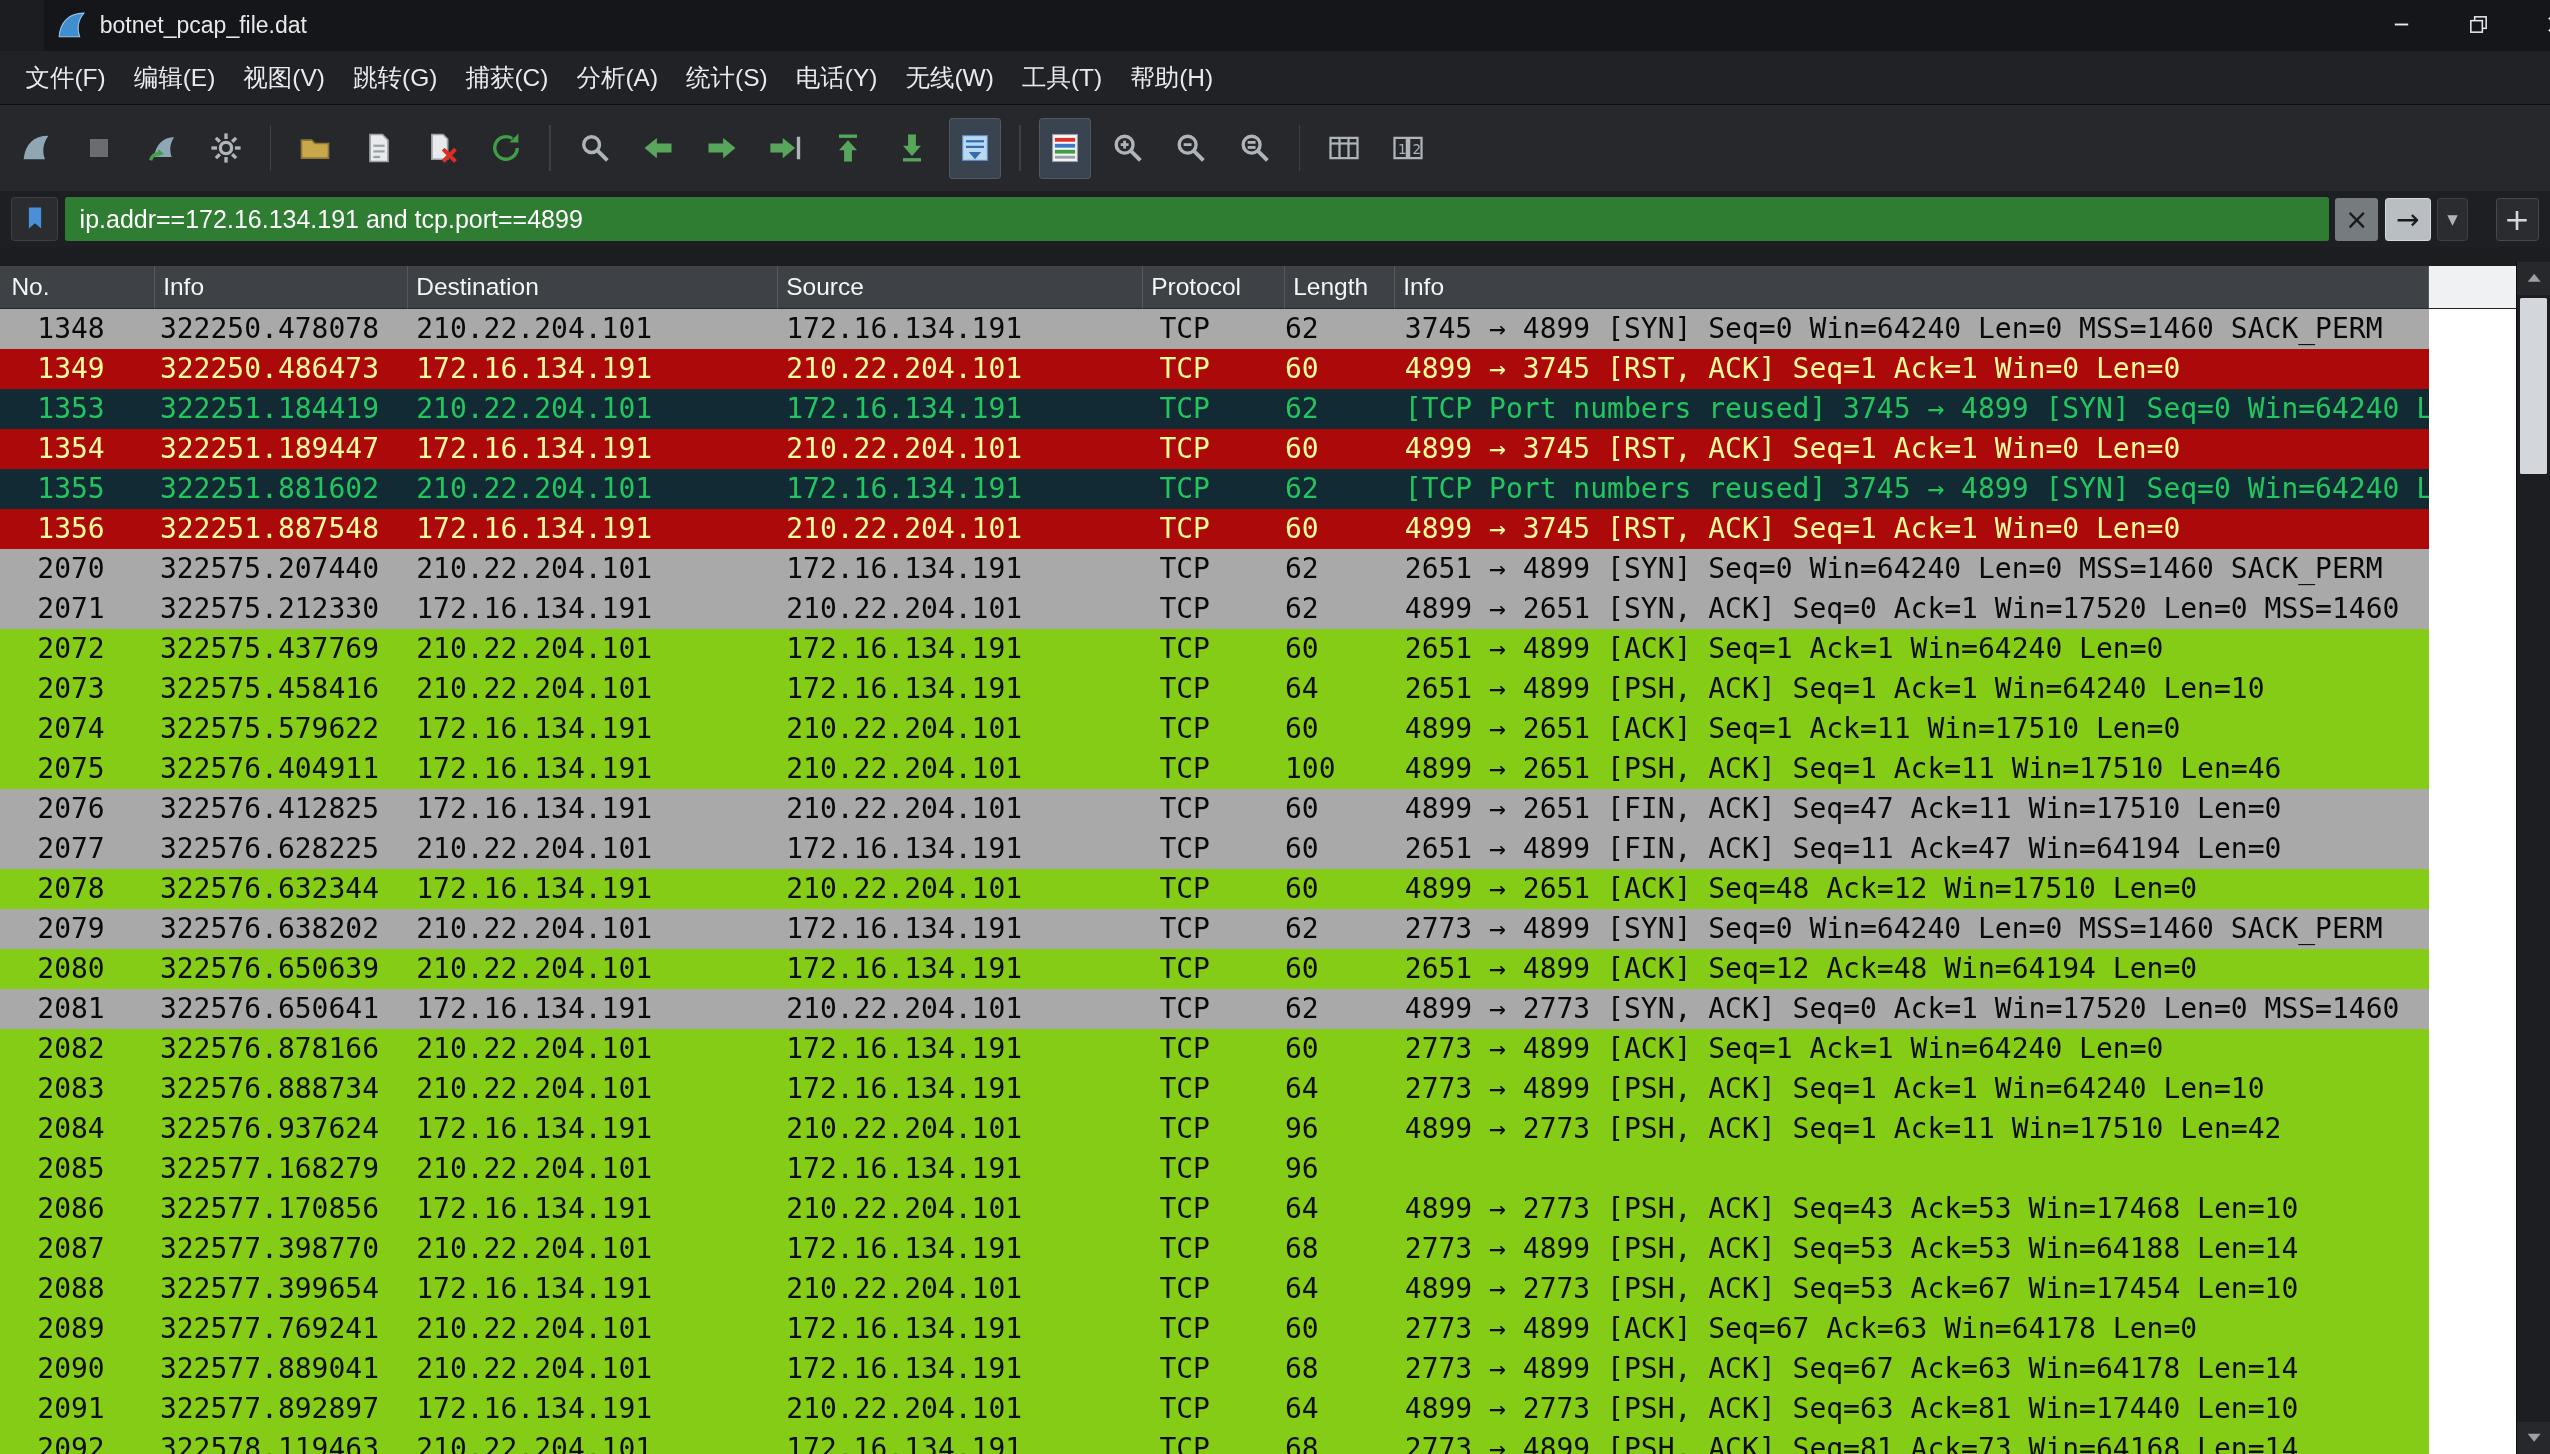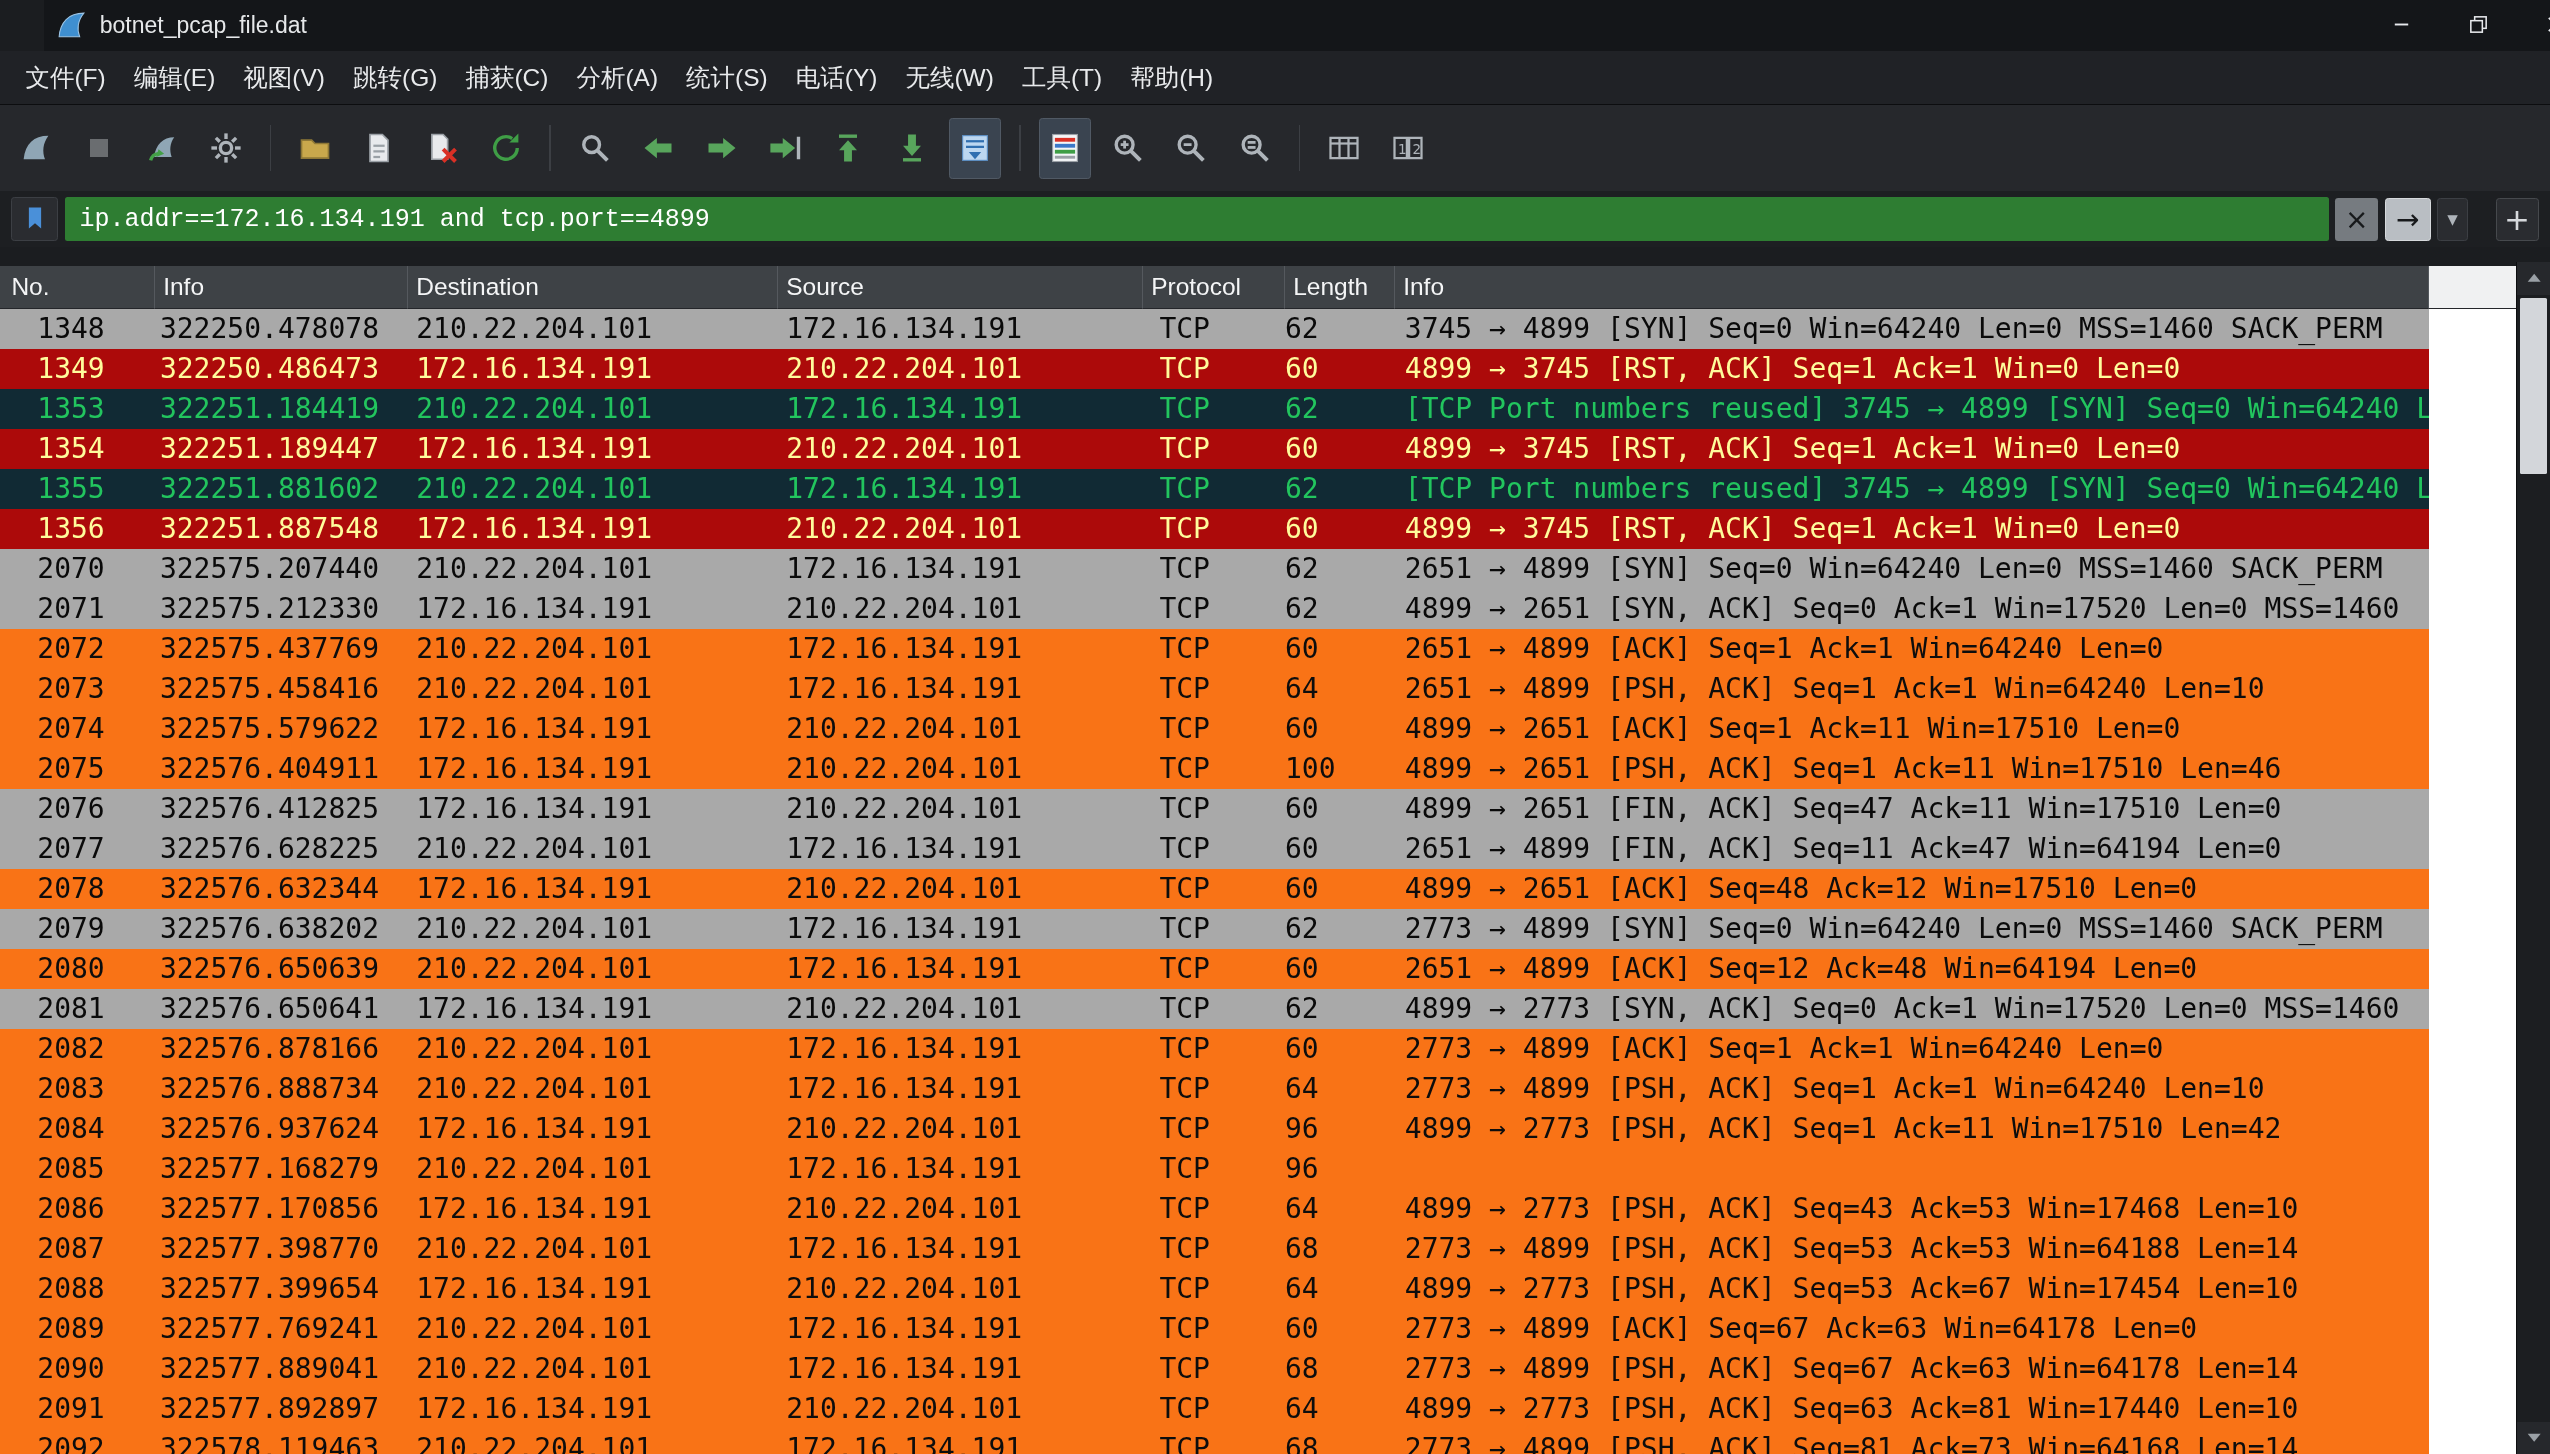--- a/index.html
+++ b/index.html
@@ -20,21 +20,21 @@
   .toolbar{position:absolute;top:105px;left:0;width:2550px;height:87px;background:#26282c;display:flex;align-items:center;padding-left:9.8px;gap:11.4px;border-bottom:0.8px solid #0c0d0f}
   .tb-btn{width:52px;height:61px;background:transparent;border:0.8px solid transparent;display:flex;align-items:center;justify-content:center;cursor:pointer;border-radius:3.3px}
   .tb-btn.active{background:#3a4450;border-color:#505964}
   .tb-btn span{display:flex}
   .tb-sep{width:1.6px;height:46px;background:#3c3f44;margin:0 6.5px}
 
   
   .filterbar{position:absolute;top:191px;left:0;width:2550px;height:56px;background:#1d1f22;display:flex;align-items:center;padding:0 11.4px;gap:6.5px}
   .bookmark-btn{width:47px;height:44px;background:#2a2c30;border:0.8px solid #3c3f44;border-radius:3.3px;display:flex;align-items:center;justify-content:center;cursor:pointer}
   .filter-input{flex:1;height:44px;background:#2e7d32;border-radius:2.5px;display:flex;align-items:center;padding-left:14.7px;overflow:hidden;cursor:text}
-  .filter-text{color:#ffffff;font-size:25px;font-family:Liberation Mono, monospace;white-space:nowrap}
+  .filter-text{color:#ffffff;font-size:25px;font-family:Liberation Sans, sans-serif;white-space:nowrap}
   .f-btn{height:43px;border:none;cursor:pointer;display:flex;align-items:center;justify-content:center;font-family:"DejaVu Sans","Liberation Sans",sans-serif}
   .f-clear{width:43px;background:#767b80;color:#17191b;font-size:28px;border-radius:3.3px}
   .f-apply{width:46px;background:#b9bec3;color:#17191b;font-size:28px;border:0.8px solid #d6d9dc;border-radius:3.3px}
   .f-drop{width:31px;background:#2a2c30;color:#aeb4ba;font-size:21px;border:0.8px solid #3c3f44;border-radius:3.3px}
   .f-add{width:43px;background:#2a2c30;color:#d6d9dc;font-size:31px;border:0.8px solid #46494d;border-radius:3.3px;margin-left:21px}
 
   
   .packet{position:absolute;top:266px;left:0;width:2517px;height:1209px;background:#ffffff;overflow:hidden}
   .pheader{display:grid;grid-template-columns:155px 253px 370px 365px 142px 110px 1034px 1fr;width:2517px;height:43px}
   .hcell{background:#3e4246;color:#f4f5f6;font-size:24.5px;line-height:41px;border-right:1.6px solid #55595e;border-bottom:0.8px solid #24262a;padding-left:8.2px;white-space:nowrap;overflow:hidden;cursor:pointer}
@@ -43,21 +43,21 @@
   .pbody{width:2517px}
   .prow{display:grid;grid-template-columns:155px 253px 370px 365px 142px 110px 1034px;width:2429px;height:40px;font-family:"DejaVu Sans Mono","Liberation Mono",monospace;font-size:28px;line-height:40px;cursor:default}
   .cell{white-space:nowrap;overflow:hidden}
   .c-no{text-align:center;padding-right:13px}
   .c-time{padding-left:4.9px}
   .c-src{padding-left:8.2px}
   .c-dst{padding-left:8.2px}
   .c-proto{padding-left:16.4px}
   .c-len{text-align:left;padding-right:8.2px}
   .c-info{padding-left:9.8px}
-  .prow.normal{background:#f97316;color:#0d0d0d}
+  .prow.normal{background:#84cc16;color:#0d0d0d}
   .prow.gray{background:#a9a9a9;color:#0a0a0a}
   .prow.red{background:#ac0a0a;color:#fffc9c}
   .prow.bad{background:#112a34;color:#22c55e}
 
   
   .vscroll{position:absolute;top:262px;right:0;width:34px;height:1193px;background:#1c1e21;border-left:0.8px solid #0c0d0f}
   .vs-btn{position:absolute;left:0;width:34px;height:33px;background:#26282c;border:none;display:flex;align-items:center;justify-content:center;cursor:pointer}
   .vs-up{top:0}
   .vs-down{bottom:0}
   .vs-thumb{position:absolute;top:36px;left:3.3px;width:27px;height:176px;background:#d3d6da;border-radius:1.6px;cursor:grab}

